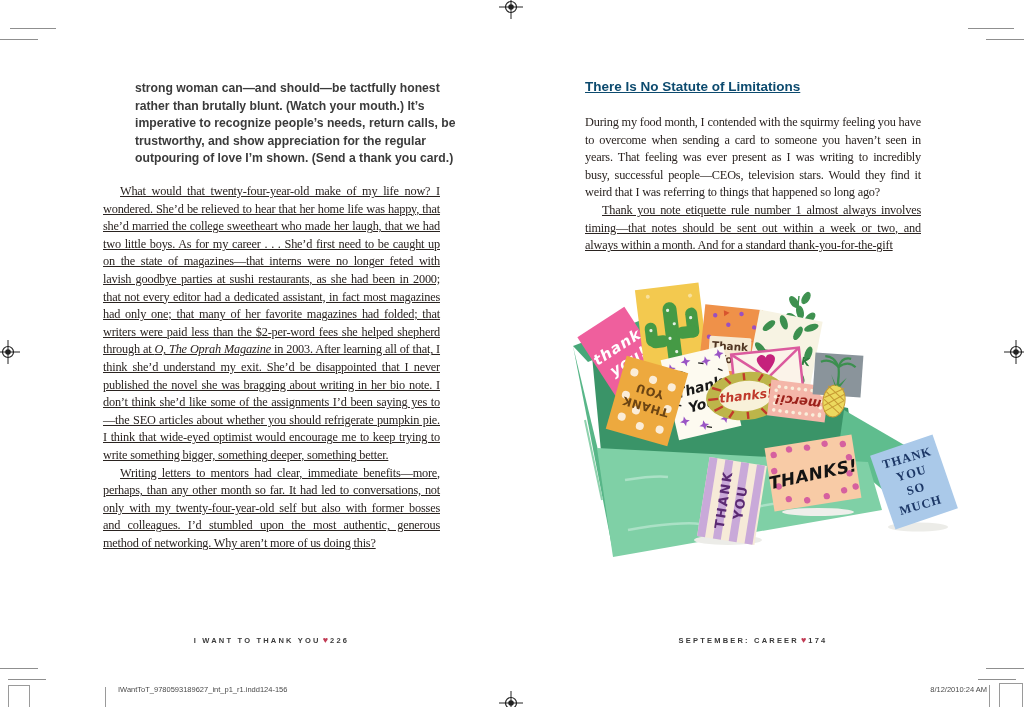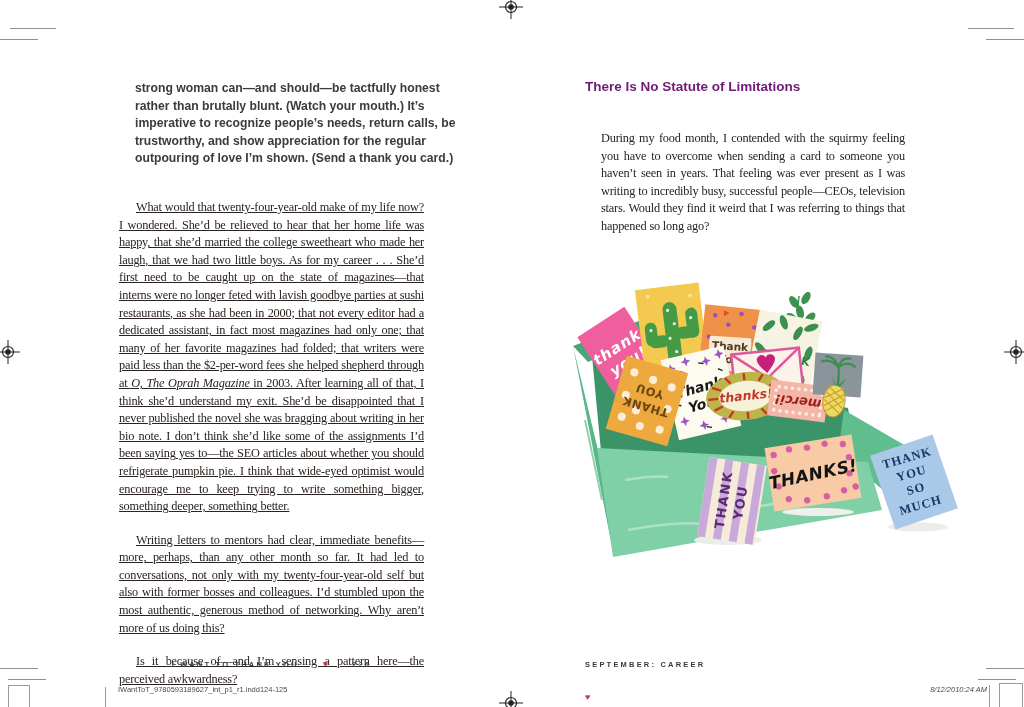--- a/index.html
+++ b/index.html
@@ -13,29 +13,29 @@
   .regmark{position:absolute;width:24px;height:24px;}
   .slugbox{position:absolute;border:1px solid #9a9a9a;background:transparent;}
   .slugsep{position:absolute;width:1px;background:#9a9a9a;}
   .slugtext{position:absolute;top:685px;font-size:7.5px;color:#4a4a4a;
     font-family:"Liberation Sans",sans-serif;display:flex;white-space:nowrap;}
   
   .intro-block{position:absolute;left:135px;top:80px;width:322px;
     font:bold 12.2px/17.5px "Liberation Sans",sans-serif;color:#3b3b3b;}
   .body-block{position:absolute;left:103px;top:183px;width:337px;}
   .serif-para{font-family:"Liberation Serif",serif;font-size:12.3px;line-height:17.6px;
-    letter-spacing:-0.2px;color:#2a2320;text-align:justify;margin:16px;hyphens:none;}
+    letter-spacing:-0.2px;color:#2a2320;text-align:justify;margin:0;hyphens:none;}
   .indent{text-indent:17px;text-decoration:underline;}
   
   .heading-block{position:absolute;left:585px;top:78px;width:340px;
-    font:bold 13.5px/17px "Liberation Sans",sans-serif;color:#701a75;}
+    font:bold 13.5px/17px "Liberation Sans",sans-serif;color:#0c4a6e;text-decoration:underline;}
   .rbody-block{position:absolute;left:585px;top:114px;width:336px;}
   
-  .runfoot{position:absolute;top:660px;display:flex;justify-content:center;
-    gap:24px;}
+  .runfoot{position:absolute;top:636px;display:flex;justify-content:center;
+    align-items:center;gap:2px;}
   .runfoot .label{font:bold 7.5px "Liberation Sans",sans-serif;letter-spacing:2.2px;color:#3a3a3a;}
   .runfoot .heart{color:#c13b54;font-size:9px;line-height:9px;}
   .runfoot .pnum{font:bold 7.5px "Liberation Sans",sans-serif;letter-spacing:2.2px;color:#3a3a3a;}
   
   text{text-anchor:middle;}
   .t-pink{fill:#ffffff;font:italic bold 15px "DejaVu Sans",sans-serif;letter-spacing:1px;}
   .t-confetti{fill:#503522;font:bold 10.5px "DejaVu Sans",sans-serif;}
   .t-leaf{fill:#2e7d3f;font:bold 11px "DejaVu Sans",sans-serif;letter-spacing:1px;}
   .t-star{fill:#181818;font:italic bold 14px "DejaVu Sans",sans-serif;}
   .t-dotted{fill:#6b4413;font:bold 11.5px "DejaVu Sans",sans-serif;letter-spacing:.5px;}
@@ -80,38 +80,38 @@
   <line x1="0" y1="12" x2="24" y2="12" stroke="#222" stroke-width="1"></line>
   <circle cx="12" cy="12" r="5.5" fill="none" stroke="#222" stroke-width="1.2"></circle>
   <circle cx="12" cy="12" r="2.8" fill="#222"></circle>
 </svg>
 
 <div class="intro-block">strong woman can—and should—be tactfully honest rather than brutally blunt. (Watch your mouth.) It’s imperative to recognize people’s needs, return calls, be trustworthy, and show appreciation for the regular outpouring of love I’m shown. (Send a thank you card.)</div>
 
 <div class="body-block">
   <p class="serif-para indent"><span>What would that twenty-four-year-old make of my life now? I wondered. She’d be relieved to hear that her home life was happy, that she’d married the college sweetheart who made her laugh, that we had two little boys. As for my career . . . She’d first need to be caught up on the state of magazines—that interns were no longer feted with lavish goodbye parties at sushi restaurants, as she had been in 2000; that not every editor had a dedicated assistant, in fact most magazines had only one; that many of her favorite magazines had folded; that writers were paid less than the $2-per-word fees she helped shepherd through at </span><i>O, The Oprah Magazine</i><span> in 2003. After learning all of that, I think she’d understand my exit. She’d be disappointed that I never published the novel she was bragging about writing in her bio note. I don’t think she’d like some of the assignments I’d been saying yes to—the SEO articles about whether you should refrigerate pumpkin pie. I think that wide-eyed optimist would encourage me to keep trying to write something bigger, something deeper, something better.</span></p>
   <p class="serif-para indent">Writing letters to mentors had clear, immediate benefits—more, perhaps, than any other month so far. It had led to conversations, not only with my twenty-four-year-old self but also with former bosses and colleagues. I’d stumbled upon the most authentic, generous method of networking. Why aren’t more of us doing this?</p>
-  <p class="serif-para indent">Is it because of—and I’m sensing a pattern here—the perceived awkwardness?</p>
 </div>
 
 <div class="runfoot" style="left:103px;width:337px;">
   <span class="label">I WANT TO THANK YOU</span>
   <span class="heart">♥</span>
   <span class="pnum">226</span>
 </div>
 
 <div class="heading-block">
   <div>There Is No Statute of Limitations</div>
 </div>
 
 <div class="rbody-block">
   <p class="serif-para">During my food month, I contended with the squirmy feeling you have to overcome when sending a card to someone you haven’t seen in years. That feeling was ever present as I was writing to incredibly busy, successful people—CEOs, television stars. Would they find it weird that I was referring to things that happened so long ago?</p>
-</div>
-
-<div class="runfoot" style="left:585px;width:336px;flex-direction:column;">
+  <p class="serif-para indent">Thank you note etiquette rule number 1 almost always involves timing—that notes should be sent out within a week or two, and always within a month. And for a standard thank-you-for-the-gift</p>
+</div>
+
+<div class="runfoot" style="left:585px;width:336px;">
   <span class="label">SEPTEMBER: CAREER</span>
   <span class="heart">♥</span>
   <span class="pnum">174</span>
 </div>
 
 <svg class="abs" style="left:555px;top:282px;" width="420" height="340" viewBox="555 282 420 340">
 
   <polygon points="592,356 848,408 858,470 602,462" fill="#3a9468"></polygon>
   <polygon points="573,346 652,316 662,330 588,362" fill="#47a779"></polygon>
   <polygon points="573,346 598,450 614,557" fill="#58b688"></polygon>
@@ -319,20 +319,20 @@
       <text class="t-blue" x="0" y="11">SO</text>
       <text class="t-blue" x="0" y="28">MUCH</text>
     </g>
   </g>
 </svg>
 
 <div class="slugbox" style="left:8px;top:685px;width:20px;height:40px;"></div>
 <div class="slugsep" style="left:105px;top:687px;height:20px;"></div>
 <div class="slugtext" style="left:118px;">
   <span>IWantToT_9780593189627_int_p1_r1.indd</span>
-  <span>124-125</span>
-</div>
-<div class="slugtext" style="right:37px;font-style:italic;">
+  <span>124-156</span>
+</div>
+<div class="slugtext" style="right:37px;">
   <span>8/12/20</span>
   <span>10:24 AM</span>
 </div>
 <div class="slugsep" style="left:989px;top:685px;height:22px;"></div>
 <div class="slugbox" style="left:999px;top:683px;width:22px;height:40px;"></div>
 
 </body></html>

